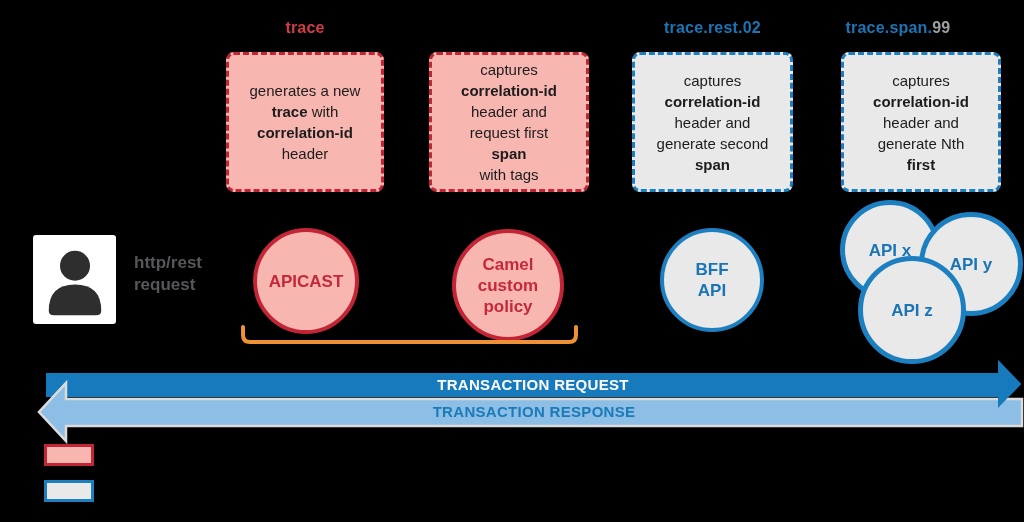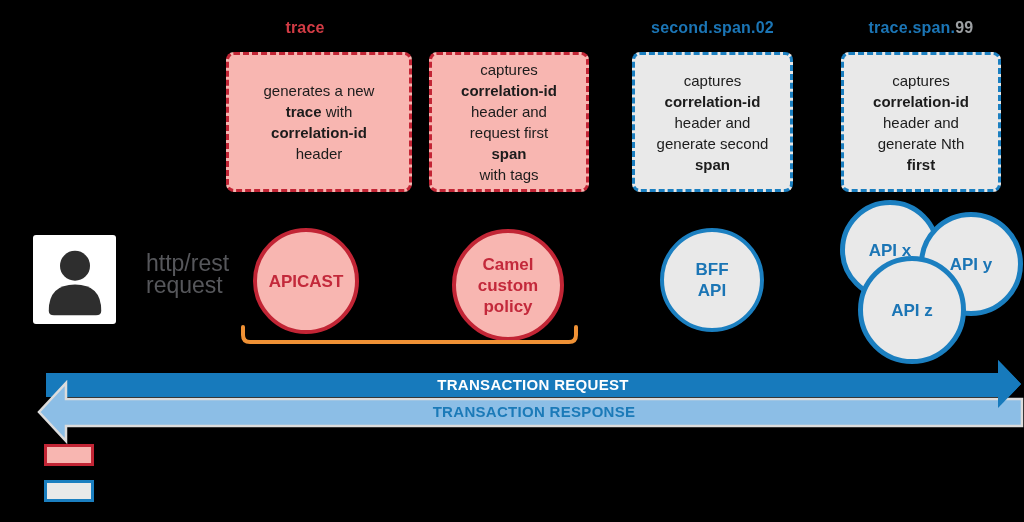--- a/index.html
+++ b/index.html
@@ -37,51 +37,51 @@
   .circle.theme-red{border:4px solid var(--red_border,#c22535);background:var(--red_fill,#f8b6b1);color:var(--red_text,#c3293b);}
   .circle.theme-blue{border:4px solid var(--blue_border,#1b7fc0);background:var(--gray_fill,#e9e9e9);color:var(--blue_text,#1b75b5);}
   .circle.thick{border-width:5px;}
   
   .actor-card{
     position:absolute;left:17px;top:235px;width:83px;height:89px;
     background:#fff;border-radius:3px;
     display:flex;align-items:center;justify-content:center;
   }
   .actor-label{
-    position:absolute;left:130px;top:252px;width:100px;
-    font-size:23px;line-height:22px;font-weight:normal;
+    position:absolute;left:118px;top:252px;width:100px;
+    font-size:17px;line-height:22px;font-weight:bold;
     color:var(--actor_text,#56575b);
   }
   
   .legend-swatch{position:absolute;left:28px;width:50px;height:22px;box-sizing:border-box;}
   .legend-swatch.theme-red{border:3px solid var(--red_border,#c22535);background:var(--red_fill,#f8b6b1);}
   .legend-swatch.theme-blue{border:3px solid var(--blue_border,#1b7fc0);background:var(--gray_fill,#e9e9e9);}
   
   .overlay{position:absolute;left:0;top:0;}
   .arrow-text{font-family:"Liberation Sans",sans-serif;font-size:15px;font-weight:bold;letter-spacing:.3px;}
 </style>
 </head>
 <body>
 
 <div class="stage">
 
   <div class="col-label theme-red" style="left:210px;width:158px">
       <span>trace</span>
       <span class="muted"></span>
     </div>
   <div class="col-label theme-blue" style="left:616px;width:161px">
-      <span>second.span.02</span>
+      <span>trace.rest.02</span>
       <span class="muted"></span>
     </div>
-  <div class="col-label theme-blue" style="left:825px;width:160px">
+  <div class="col-label theme-blue" style="left:802px;width:160px">
       <span>trace.span.</span>
       <span class="muted">99</span>
     </div>
 
-  <div class="box theme-red" style="left:210px;width:186px">
+  <div class="box theme-red" style="left:210px;width:158px">
       <div><span>generates a new</span><br><b>trace</b><span> with</span><br><b>correlation-id</b><br><span>header</span></div>
     </div>
   <div class="box theme-red" style="left:413px;width:160px">
       <div><span>captures</span><br><b>correlation-id</b><br><span>header and</span><br><span>request first</span><br><b>span</b><br><span>with tags</span></div>
     </div>
   <div class="box theme-blue" style="left:616px;width:161px">
       <div><span>captures</span><br><b>correlation-id</b><br><span>header and</span><br><span>generate second</span><br><b>span</b></div>
     </div>
   <div class="box theme-blue" style="left:825px;width:160px">
       <div><span>captures</span><br><b>correlation-id</b><br><span>header and</span><br><span>generate Nth</span><br><b>first</b></div>

